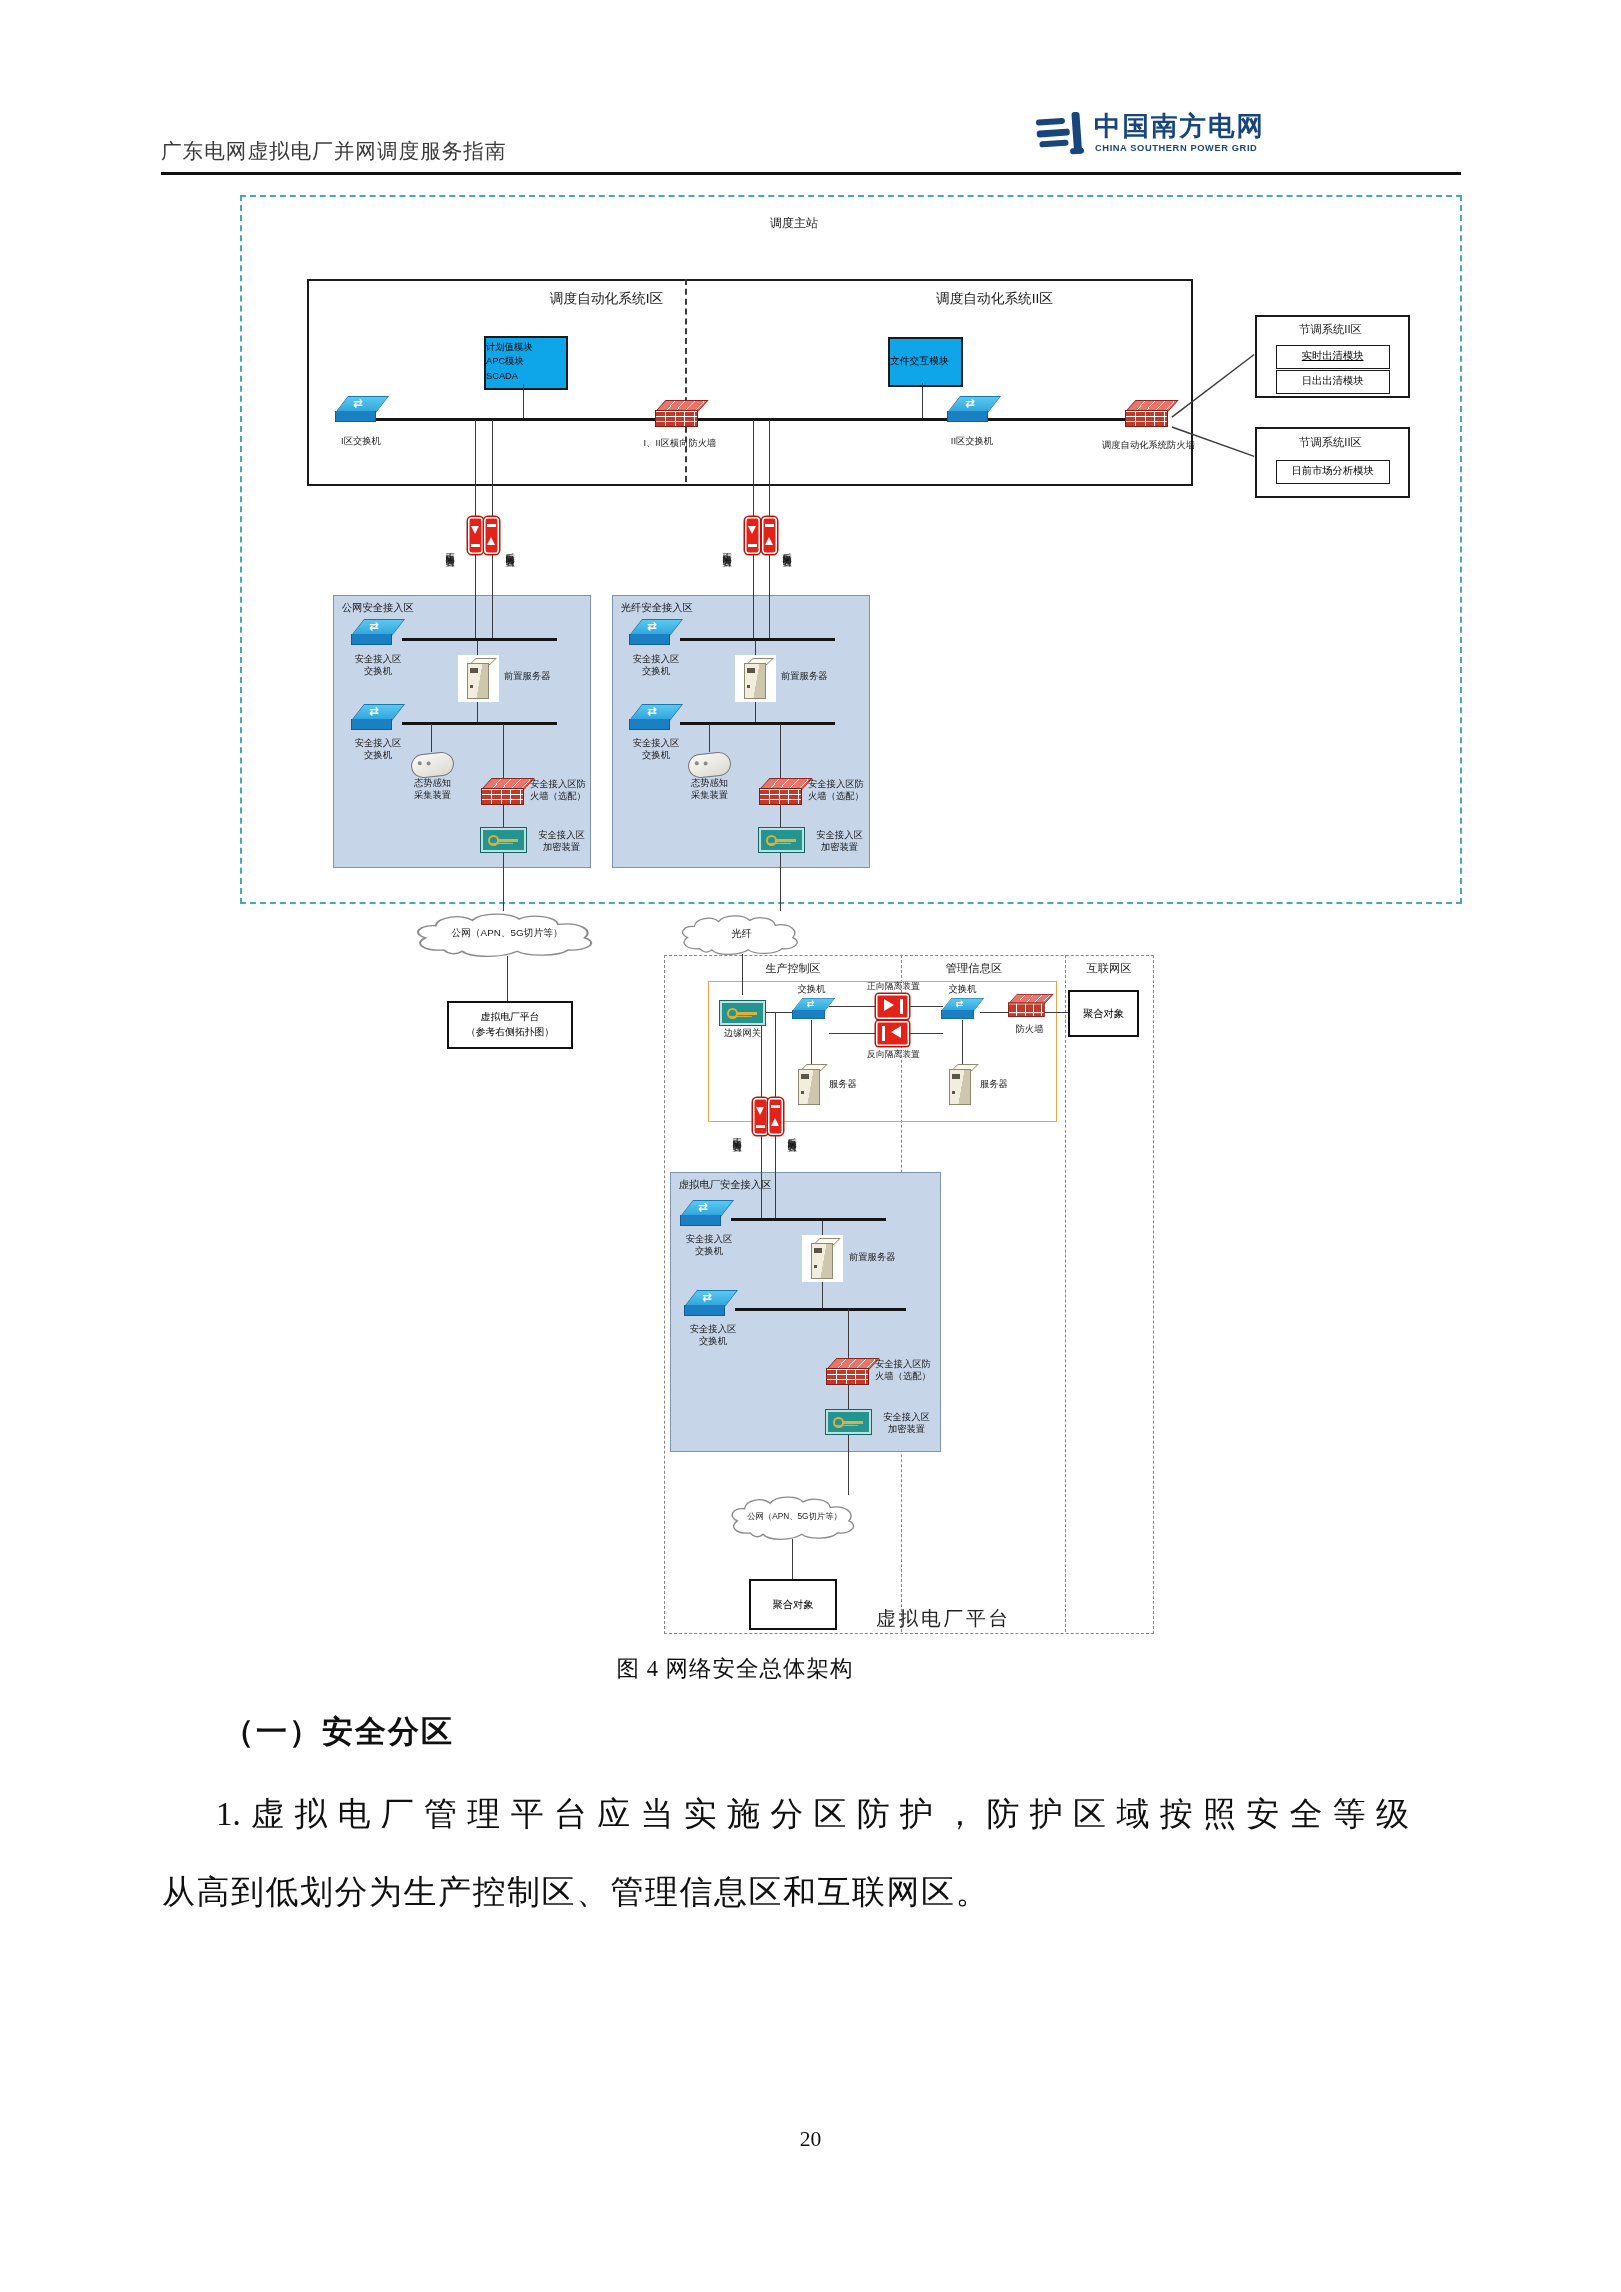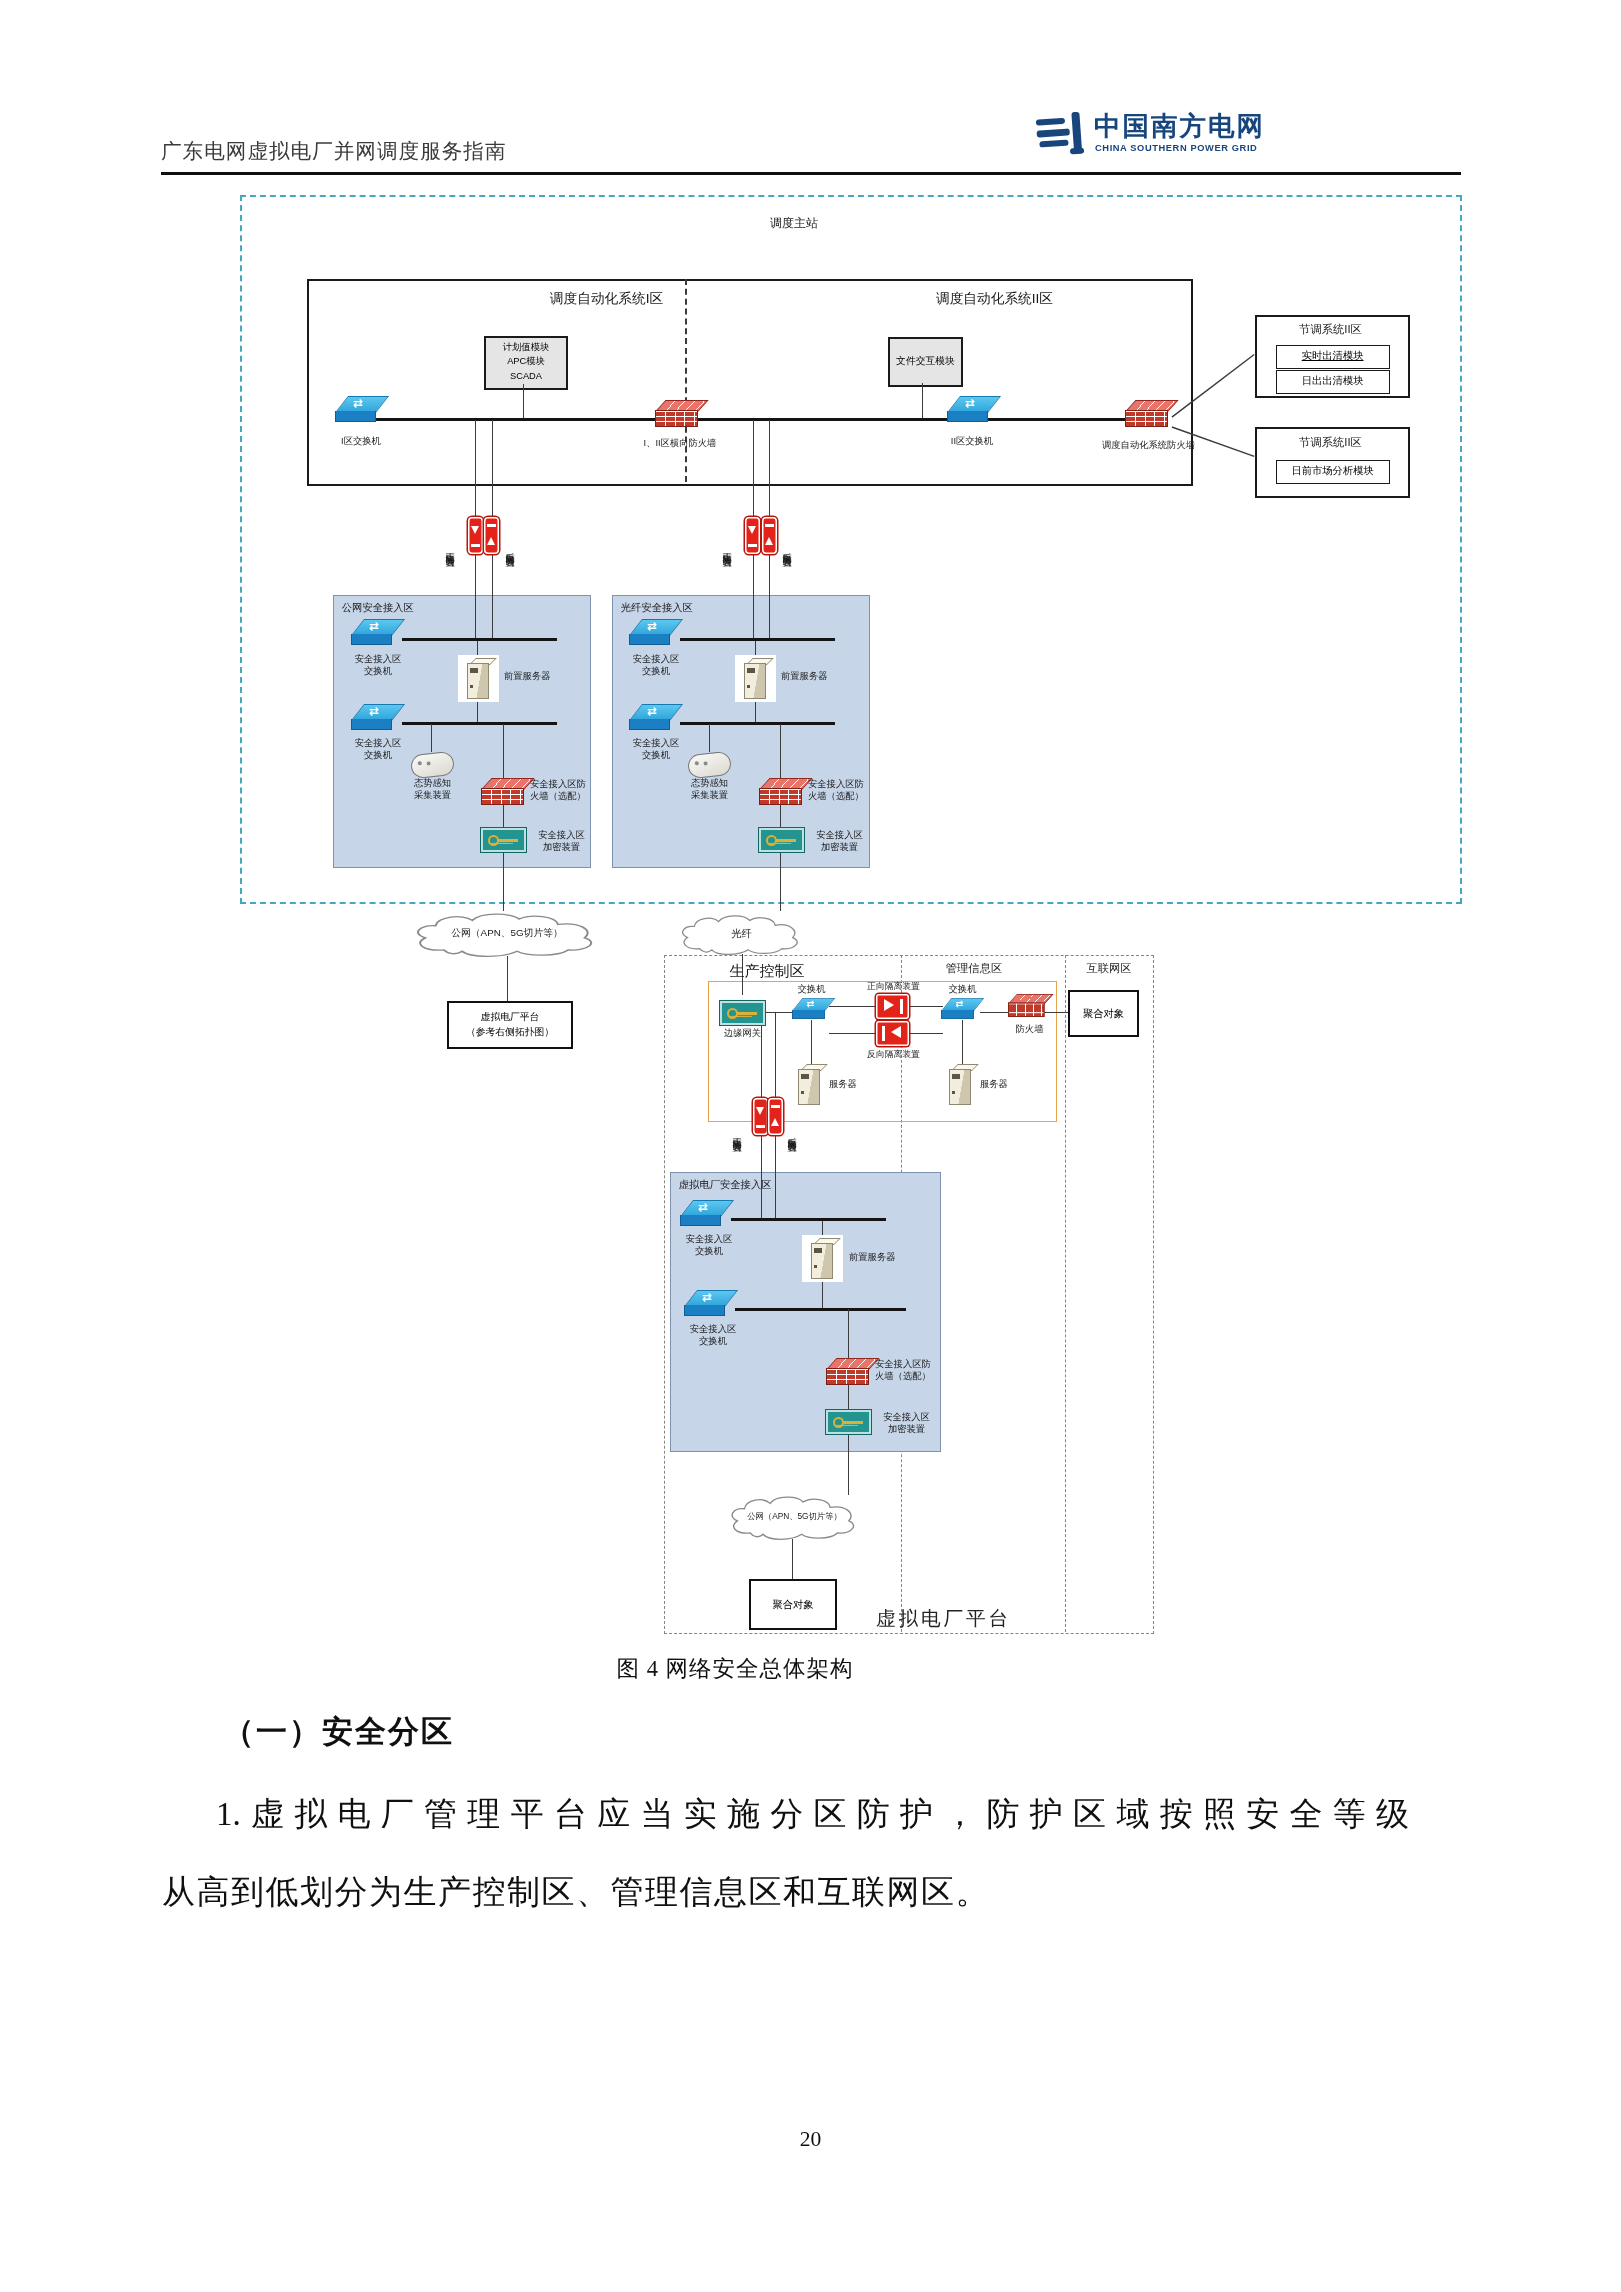--- a/index.html
+++ b/index.html
@@ -22,21 +22,21 @@
   
   .lbl{position:absolute;color:#1a1a1a;line-height:1.3;text-align:center;}
   .vtxt{writing-mode:vertical-rl;text-orientation:upright;letter-spacing:1px;}
   .vl{position:absolute;width:0;border-left:1.5px solid #3c3c3c;}
   .hl{position:absolute;height:0;border-top:1.5px solid #3c3c3c;}
   .bus{position:absolute;height:2.9px;background:#141414;}
   .bus2{position:absolute;height:2.5px;background:#141414;}
   .ts-box{position:absolute;left:240px;top:195px;width:1218px;height:705px;border:2px dashed #45A8BF;}
   .inner-box{position:absolute;left:307px;top:279px;width:882px;height:203px;border:2px solid #1a1a1a;background:#fff;}
   .inner-div{position:absolute;left:685px;top:279px;height:203px;border-left:2px dashed #3a3a3a;}
-  .mod-box{position:absolute;border:2px solid #1a1a1a;background:#e5e5e5;text-align:center;}
+  .mod-box{position:absolute;border:2px solid #1a1a1a;background:#0ea5e9;text-align:left;}
   .side-box{position:absolute;left:1255px;width:151px;border:2px solid #1a1a1a;background:#fff;}
   .side-inner{position:absolute;left:18.6px;width:112px;height:21.6px;border:1.5px solid #1a1a1a;
               font-size:10.3px;line-height:20.6px;text-align:center;}
   .zoneA{position:absolute;width:256px;height:271px;background:#C6D5E8;border:1px solid #7E93AD;}
   .zoneC{position:absolute;left:670px;top:1172px;width:269px;height:278px;background:#C6D5E8;border:1px solid #7E93AD;}
   .zone-title{position:absolute;left:7.8px;top:4.9px;font-size:10.3px;color:#1a1a1a;}
   .lower-box{position:absolute;left:664px;top:955px;width:488px;height:677px;border:1.5px dashed #858585;}
   .ldiv{position:absolute;top:955px;height:677px;border-left:1.5px dashed #858585;}
   .orange-box{position:absolute;left:708px;top:981px;width:347px;height:139px;border:1.5px solid #E8A44A;}
   .bold-box{position:absolute;border:2.5px solid #111;background:#fff;display:flex;align-items:center;justify-content:center;text-align:center;}
@@ -359,21 +359,21 @@
         <div>（参考右侧拓扑图）</div>
       </div>
   </div>
   <div class="cloud" style="left:674px;top:913px;width:135px;height:43px;">
     <svg viewBox="0 0 200 70" preserveAspectRatio="none">
         <path d="M38 58 C18 60 8 48 20 40 C6 34 14 20 30 22 C32 8 56 4 66 14 C74 2 104 2 112 12 C124 4 148 8 150 20 C170 16 186 28 176 40 C190 46 180 60 160 58 C150 68 120 68 110 60 C96 70 64 70 56 60 C50 66 42 64 38 58 Z" fill="#fff" stroke="#8a8a8a" stroke-width="2"></path>
       </svg>
     <div class="ctext" style="top:13.7px;font-size:10.3px;">光纤</div>
   </div>
 
-  <div class="lbl" style="left:712px;top:961px;width:110px;font-size:15px;">生产控制区</div>
+  <div class="lbl" style="left:738px;top:961px;width:110px;font-size:11px;">生产控制区</div>
   <div class="lbl" style="left:921px;top:961px;width:106px;font-size:11.3px;">管理信息区</div>
   <div class="lbl" style="left:1072px;top:961px;width:74px;font-size:11.3px;">互联网区</div>
 
   <span class="icn-crypto" style="left:719px;top:1000px;"></span>
   <div class="lbl" style="left:712px;top:1027px;width:61px;font-size:9.3px;">边缘网关</div>
   <span class="icn-switch sm" style="left:792px;top:998px;">
       <span class="top"></span>
       <span class="front"></span>
     </span>
   <div class="lbl" style="left:784px;top:983px;width:55px;font-size:9.3px;">交换机</div>

